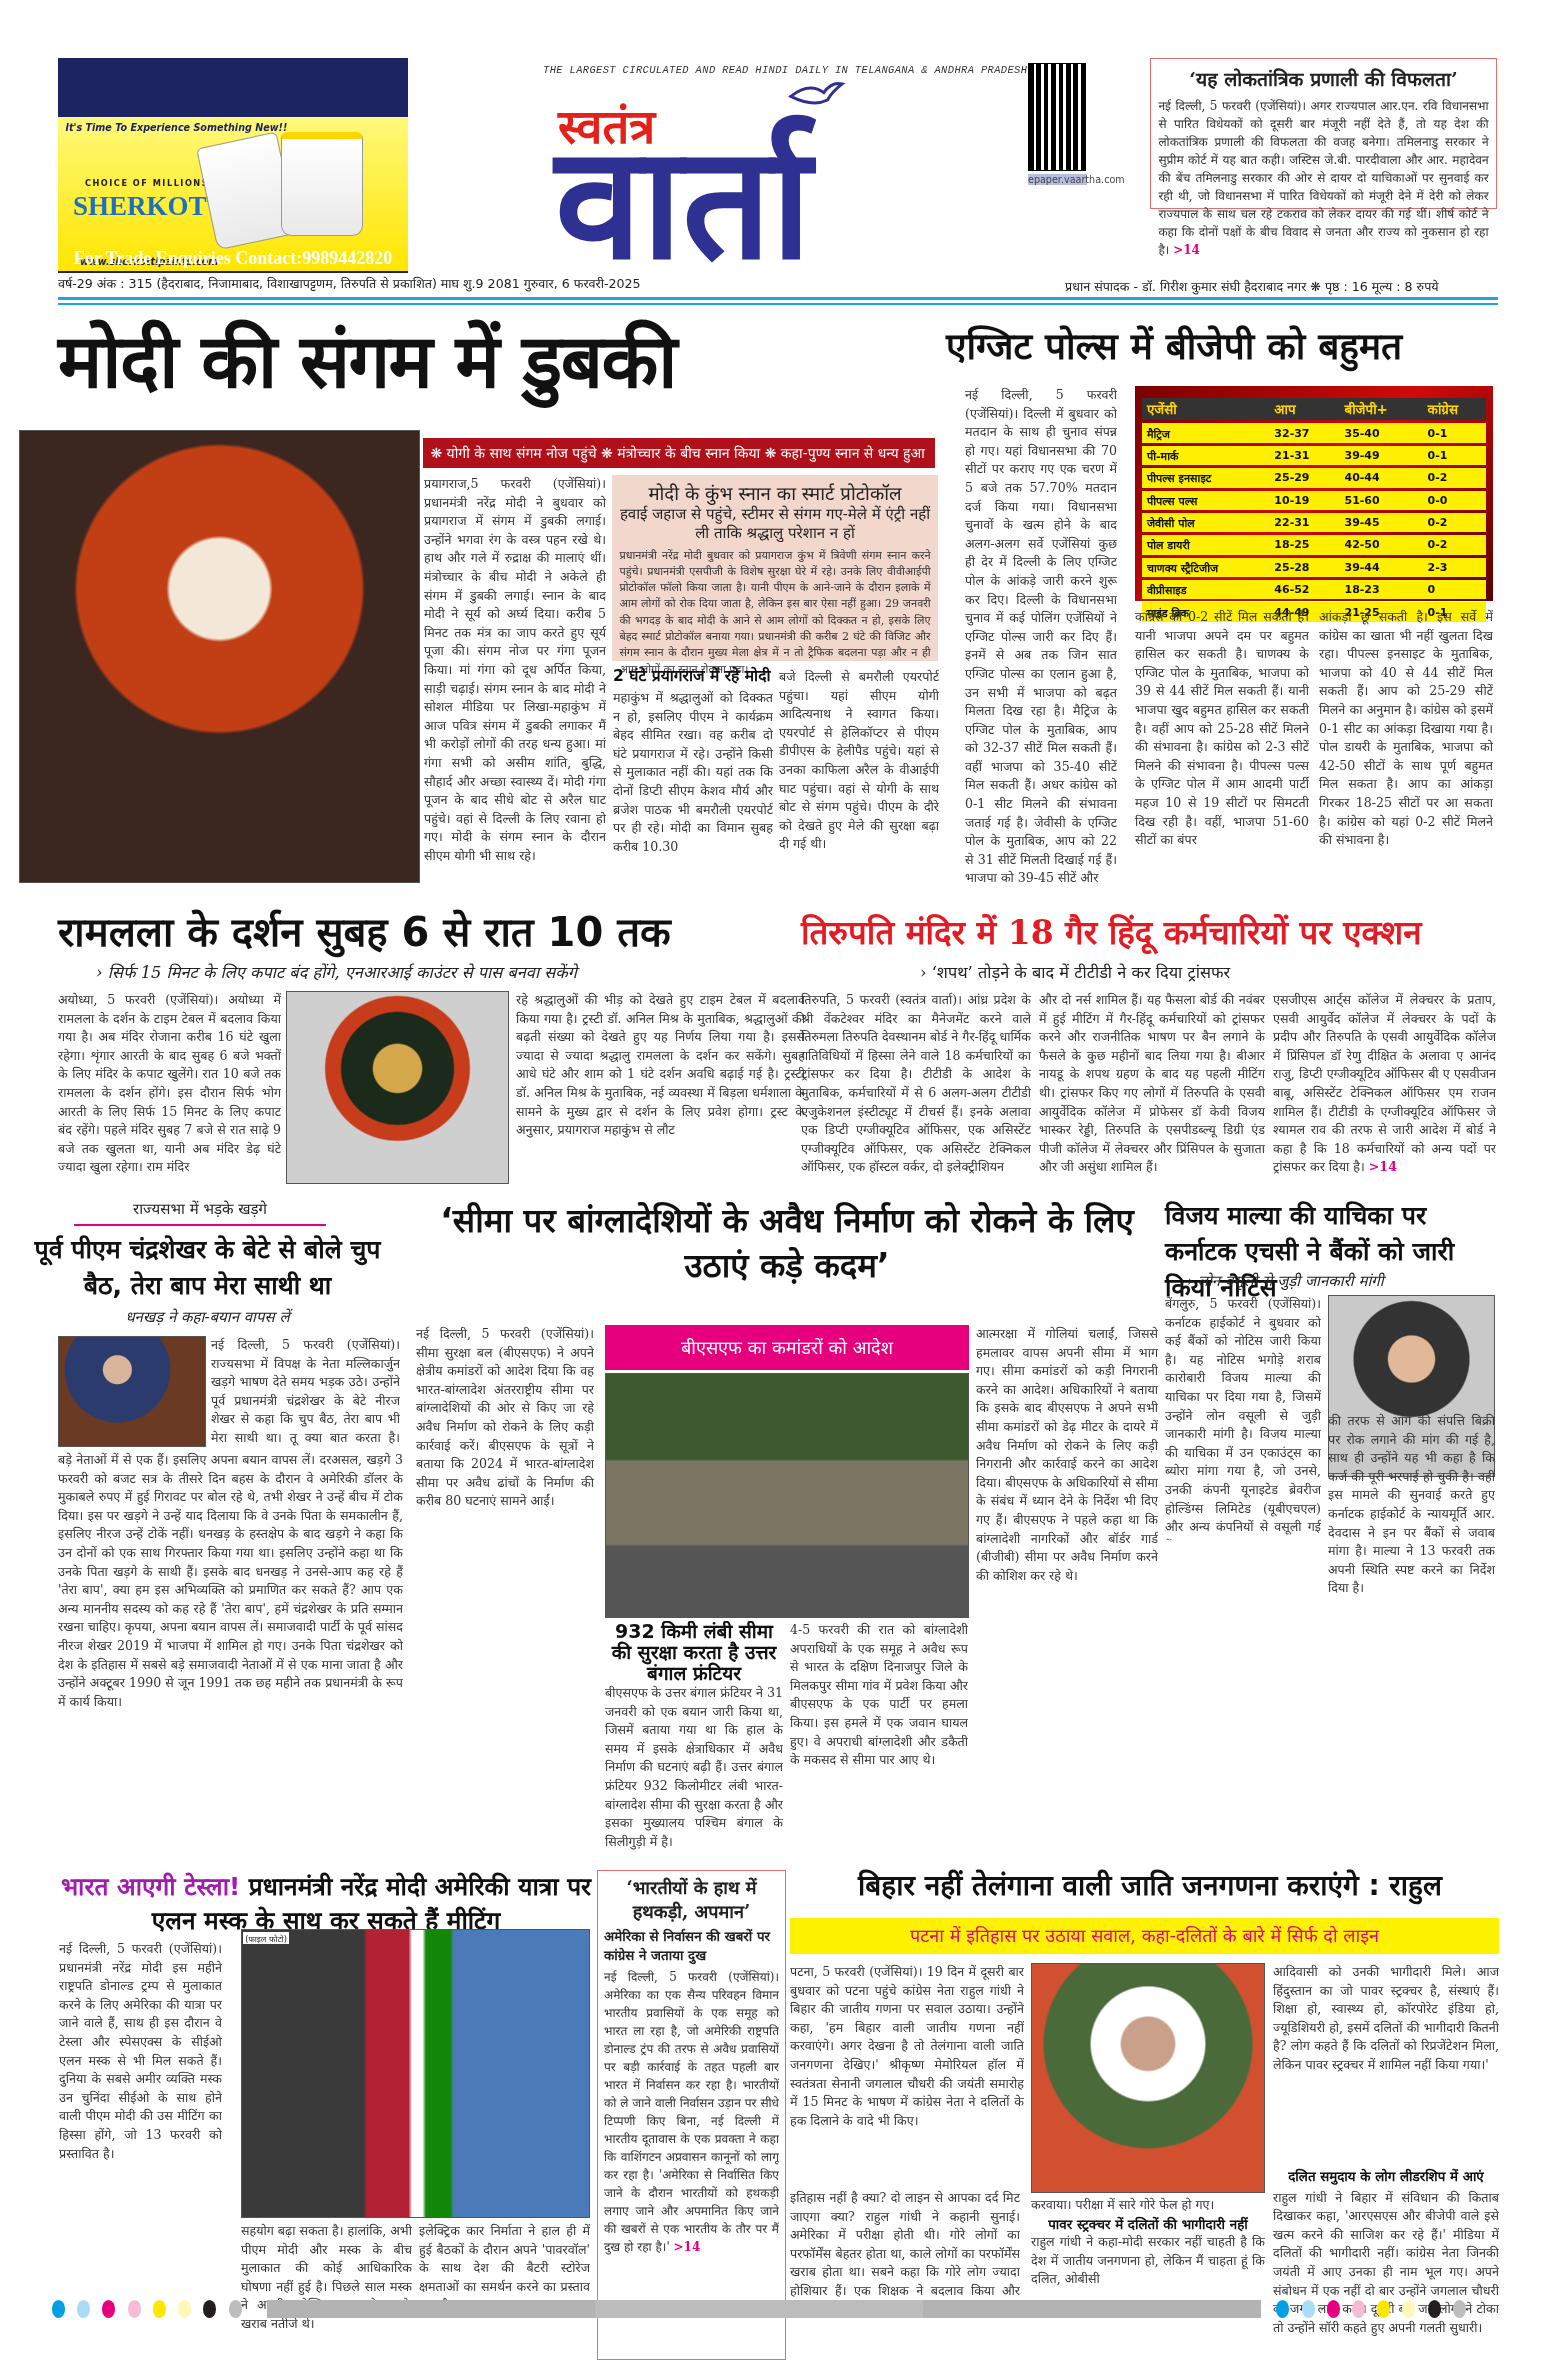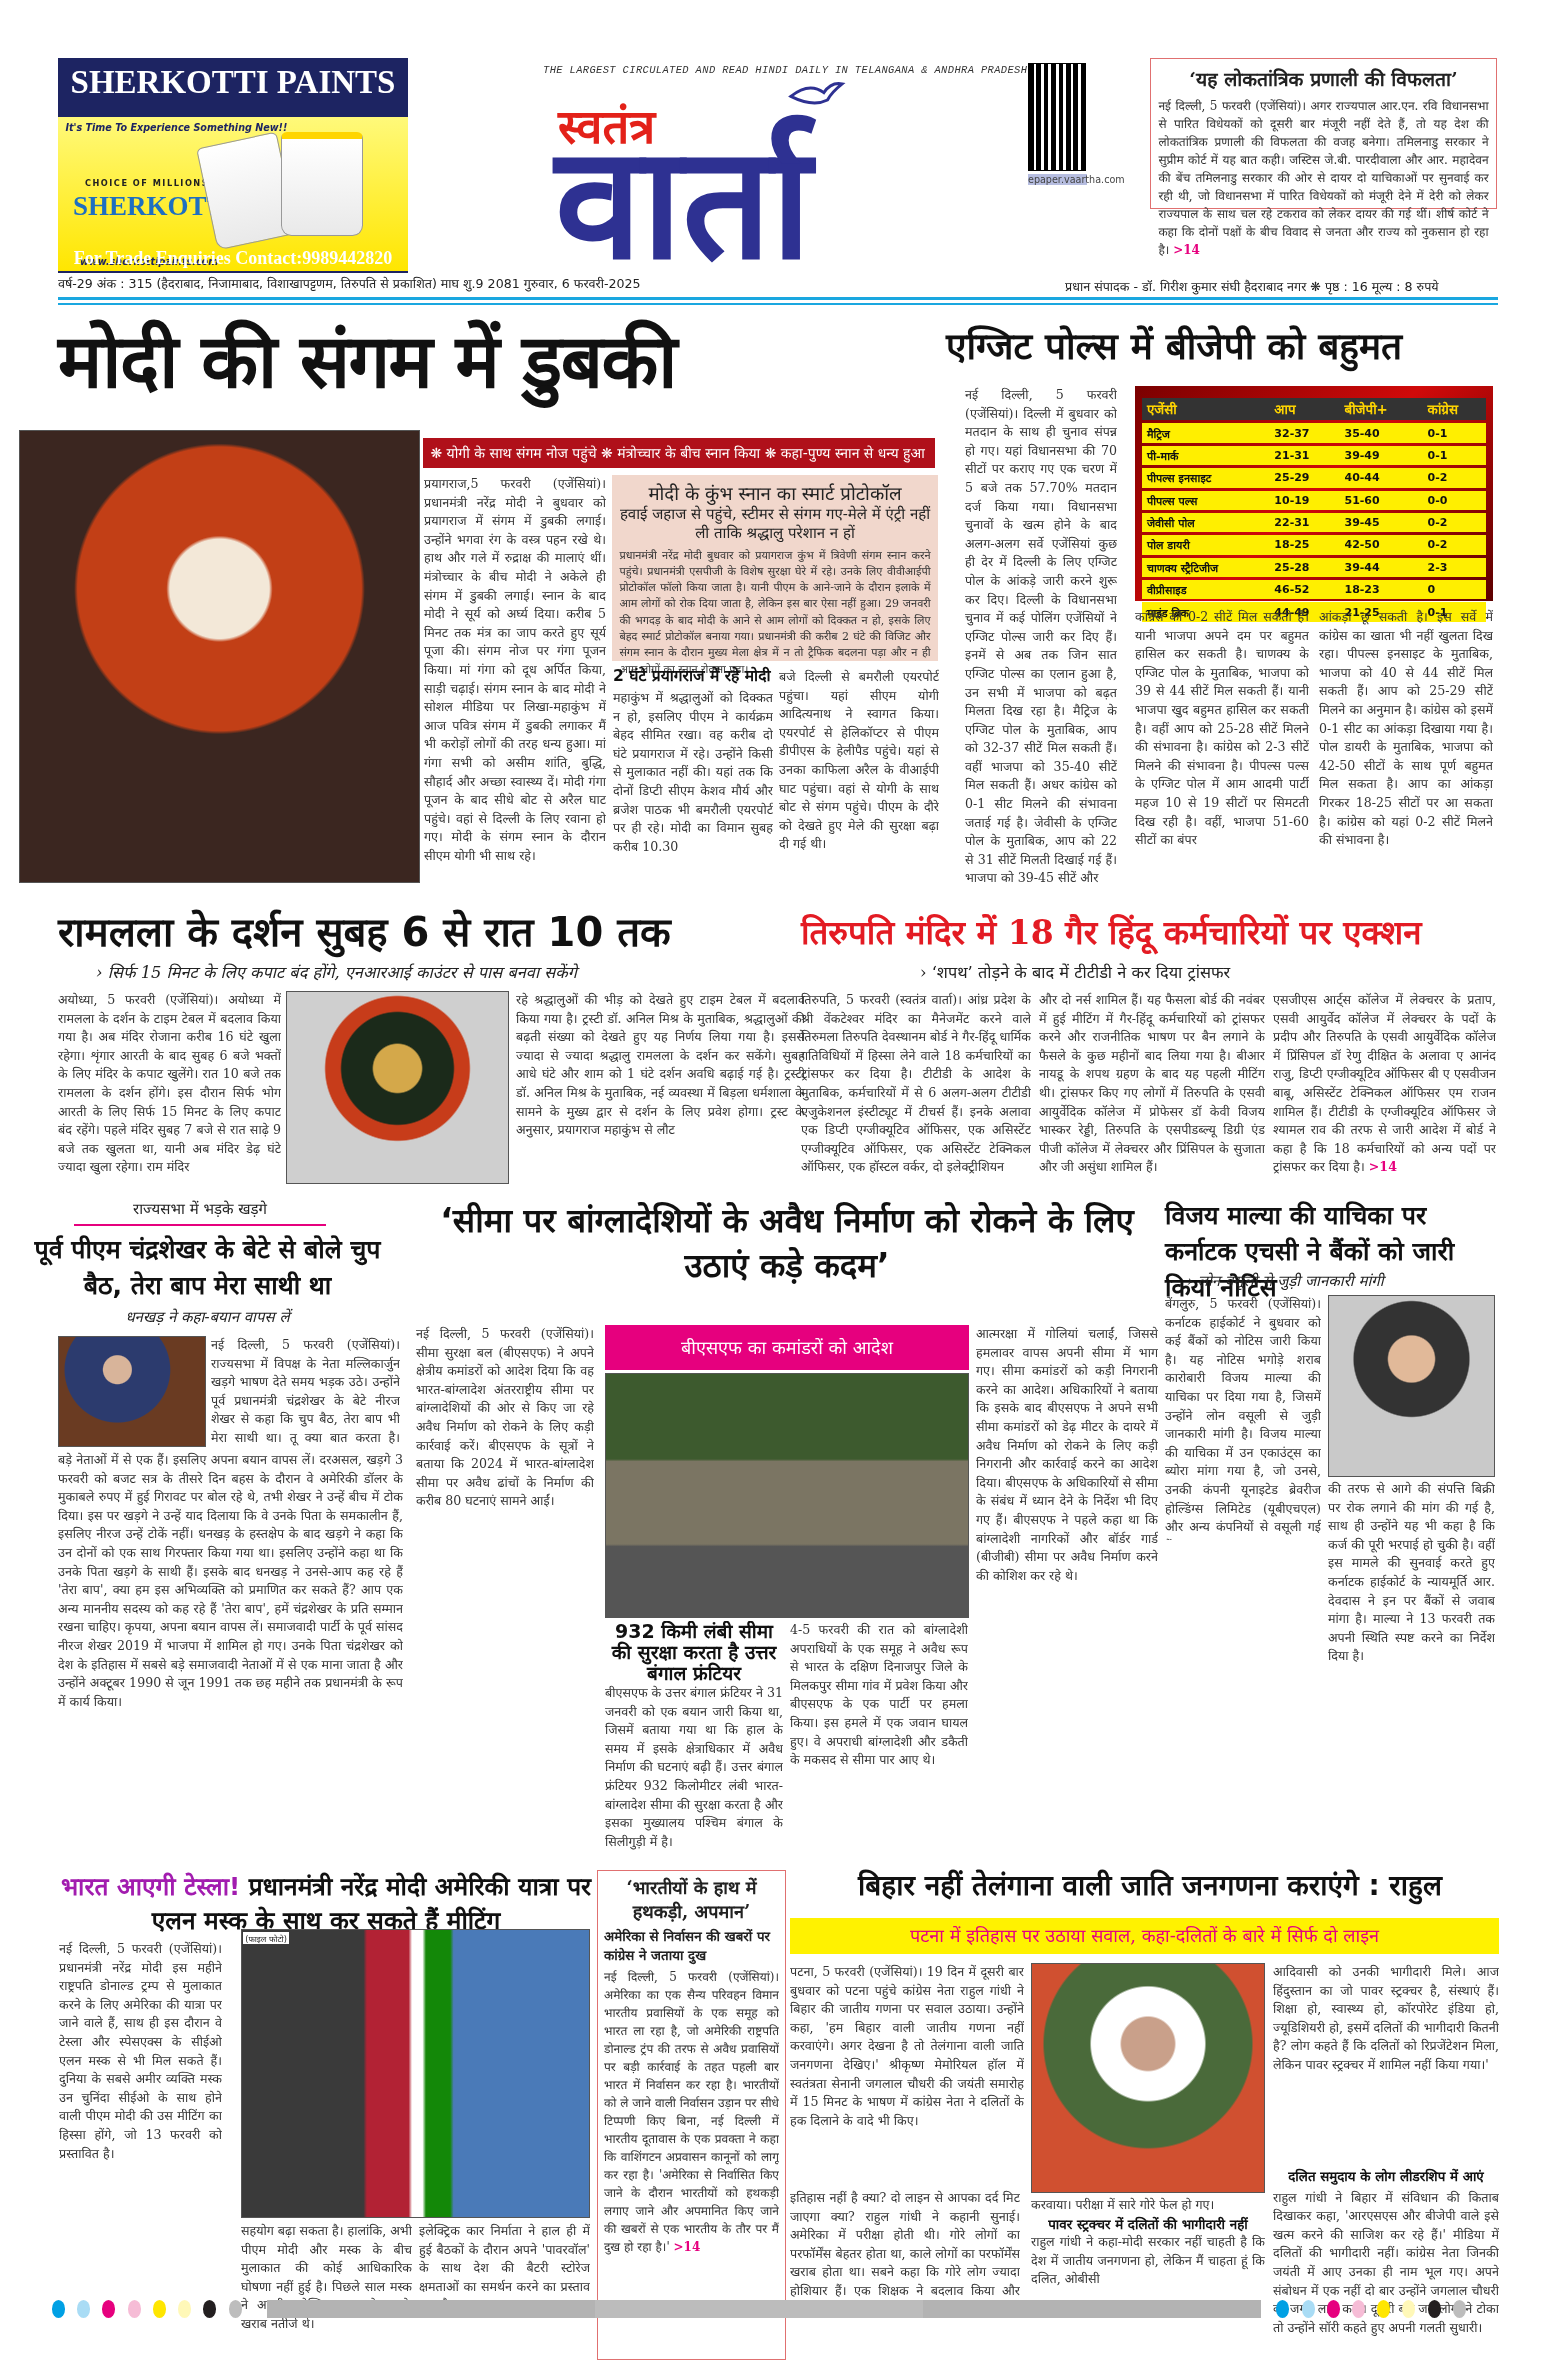--- a/index.html
+++ b/index.html
@@ -79,21 +79,21 @@
 #bsf-bar{left:605px;top:1325px;width:364px;height:45px;background:#e6007e;color:#fff;font-size:18px;text-align:center;line-height:45px}
 #bsf-photo{left:605px;top:1373px;width:364px;height:245px;background:linear-gradient(180deg,#3d5a2e 0 35%,#7b7563 36% 70%,#555 71%)}
 #bsf-c2{left:605px;top:1621px;width:178px;height:282px}
 #bsf-c3{left:790px;top:1621px;width:178px;height:282px}
 #bsf-c4{left:976px;top:1325px;width:182px;height:579px}
 
 #ml-hd{left:1165px;top:1198px;width:326px;font-size:25px;font-weight:bold;line-height:36px}
 #ml-sub{left:1187px;top:1270px;font-size:15px;font-style:italic;font-family:"DejaVu Serif",serif}
 #ml-c1{left:1165px;top:1295px;width:156px;height:245px}
 #ml-photo{left:1328px;top:1295px;width:167px;height:182px;background:radial-gradient(circle at 50% 35%,#e1b999 0 16%,#333 17% 40%,#c9c9c9 41%)}
-#ml-c2{left:1328px;top:1480px;width:167px;height:423px}
+#ml-c2{left:1328px;top:1412px;width:167px;height:423px}
 #ml-c3{left:1165px;top:1543px;width:156px;height:360px}
 
 #ts-hd{left:59px;top:1870px;width:534px;text-align:center;font-size:24.5px;font-weight:bold;line-height:34px}
 #ts-hd .red{color:#a21caf}
 #ts-c1{left:59px;top:1940px;width:163px;height:419px}
 #ts-photo{left:241px;top:1929px;width:349px;height:289px;background:linear-gradient(90deg,#3a3a3a 0 35%,#b22234 36% 48%,#fff 49% 52%,#138808 53% 60%,#4a7ab8 61%)}
 #ts-cap{left:243px;top:1932px;font-size:8.2px;background:#fff;padding:0.7px 2.2px}
 #ts-c2{left:241px;top:2222px;width:171px;height:137px}
 #ts-c3{left:419px;top:2222px;width:171px;height:137px}
 
@@ -113,21 +113,20 @@
 #rh-c5{left:1273px;top:2167px;width:226px;height:193px}
 #rh-c5 .sub{font-weight:bold;font-size:13.4px;text-align:center;color:#111;margin-bottom:3px}
 
 #regbar{left:0;top:2300px;width:1563px;height:22px}
 .dot{position:absolute;top:0;width:13.4px;height:18px;border-radius:50%}
 </style>
 </head>
 <body>
 
 <div id="ad" class="abs">
-  <div class="brand">SHERKOTTI PAINTS</div>
   <div class="body">
     <div class="tag">It's Time To Experience Something New!!</div>
     <div class="choice">CHOICE OF MILLIONS</div>
     <div class="logo">SHERKOTTI</div>
     <div class="bucket" style="left:148px;top:22px;transform:rotate(-12deg)"></div>
     <div class="bucket" style="left:223px;top:15px;border-top:7.4px solid #ffd500"></div>
     <div class="url">www.sherkottipaints.com</div>
   </div>
   <div class="contact">For Trade Enquiries Contact:9989442820</div>
 </div>

